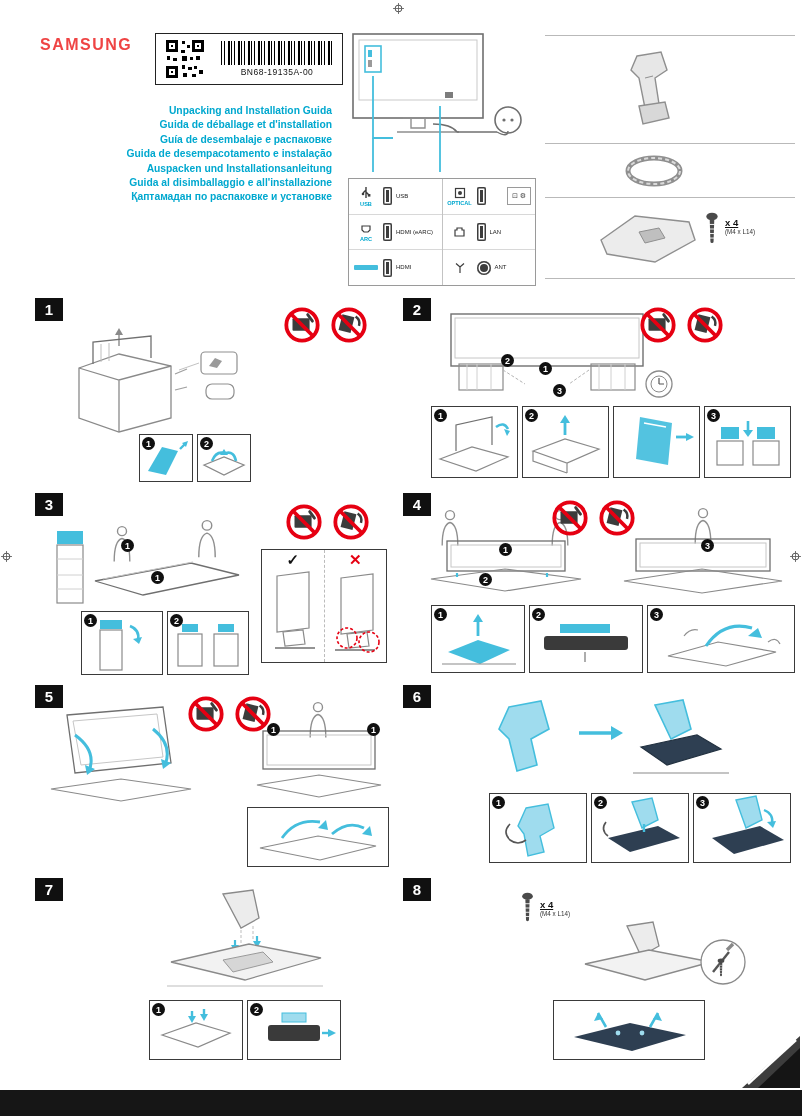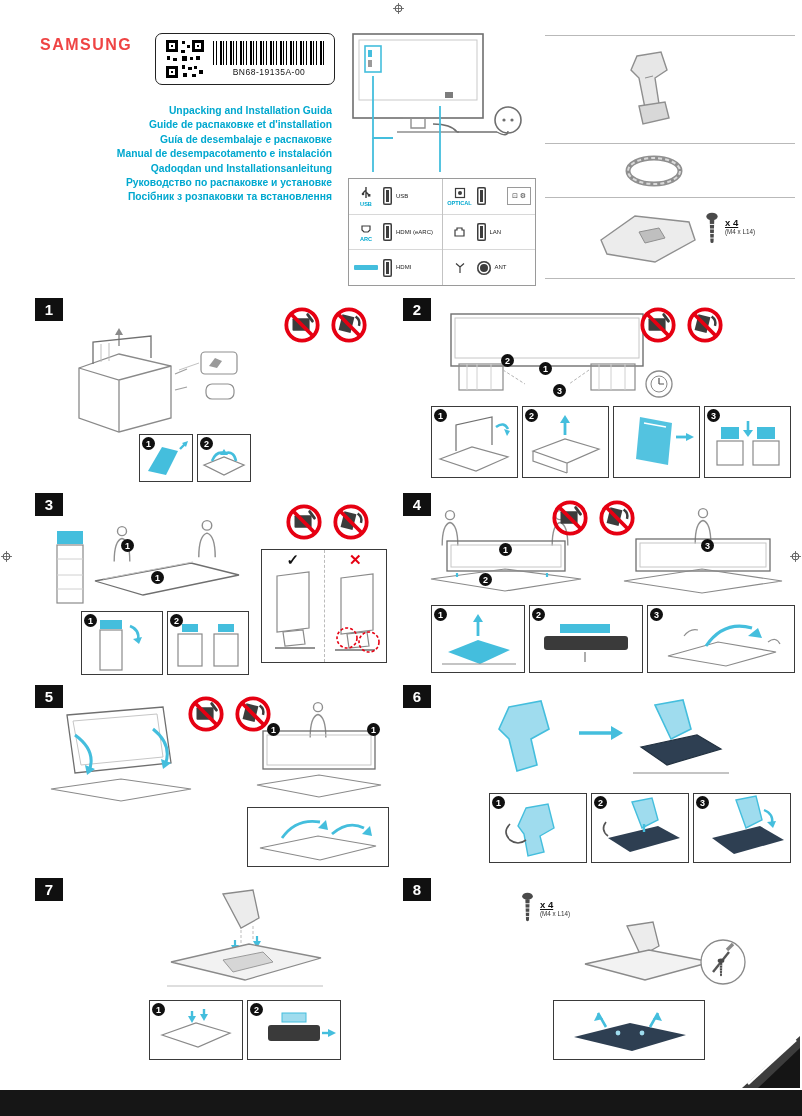--- a/index.html
+++ b/index.html
@@ -6,21 +6,21 @@
   .page{position:relative;width:802px;height:1116px;background:#ffffff;overflow:hidden;
         font-family:"Liberation Sans", sans-serif;color:#111;}
   .abs{position:absolute;}
 
   
   .mark{width:11px;height:11px;}
   .mark svg{display:block;}
 
   
   .logo{font-size:16px;font-weight:800;letter-spacing:1.5px;color:#ef4444;}
-  .labelbox{border:1.6px solid #222;border-radius:7px;display:flex;align-items:center;gap:8px;padding:5px 9px;background:#fff;}
+  .labelbox{border:1.6px solid #222;border-radius:0;display:flex;align-items:center;gap:16px;padding:5px 9px;background:#fff;}
   .qr{width:40px;height:40px;}
   .barwrap{display:flex;flex-direction:column;align-items:center;gap:2px;}
   .barcode{width:112px;height:24px;background:repeating-linear-gradient(90deg,#000 0 1px,#fff 1px 3px,#000 3px 4px,#fff 4px 7px,#000 7px 9px,#fff 9px 10px);}
   .partcode{font-size:8.5px;letter-spacing:.5px;color:#111;}
   .titles{text-align:right;color:#00a8cf;font-weight:bold;font-size:10.3px;line-height:14.4px;}
 
   
   .ports{border:1.2px solid #9a9a9a;background:#fff;display:flex;}
   .pcol{flex:1;display:flex;flex-direction:column;}
   .pcol + .pcol{border-left:1px solid #c3c3c3;}
@@ -141,26 +141,26 @@
         <rect x="27" y="35" width="4" height="3" fill="#000"></rect>
     </svg>
     <div class="barwrap">
       <div class="barcode"></div>
       <div class="partcode">BN68-19135A-00</div>
     </div>
   </div>
 
   <div class="abs titles" style="left:58px;top:104px;width:274px;">
     <div>Unpacking and Installation Guida</div>
-    <div>Guide de распаковке et d'installation</div>
+    <div>Guida de déballage et d'installation</div>
     <div>Guía de desembalaje e распаковке</div>
-    <div>Manual de desempacotamento e instalación</div>
-    <div>Qadoqdan und Installationsanleitung</div>
-    <div>Руководство по распаковке и установке</div>
-    <div>Посібник з розпаковки та встановлення</div>
+    <div>Guida de desempacotamento e instalação</div>
+    <div>Auspacken und Installationsanleitung</div>
+    <div>Guida al disimballaggio e all'installazione</div>
+    <div>Қаптамадан по распаковке и установке</div>
   </div>
 
   <div class="abs" style="left:345px;top:28px;">
     <svg width="190" height="150" viewBox="0 0 190 150">
       <rect x="8" y="6" width="130" height="84" fill="none" stroke="#6f6f6f" stroke-width="1.6"></rect>
       <rect x="14" y="12" width="118" height="60" fill="none" stroke="#c9c9c9" stroke-width="1"></rect>
       <rect x="20" y="18" width="16" height="26" fill="none" stroke="#44bedd" stroke-width="1.6"></rect>
       <rect x="23" y="22" width="4" height="7" fill="#44bedd"></rect>
         <rect x="23" y="32" width="4" height="7" fill="#9a9a9a"></rect>
       <path d="M58 90 h30 M66 90 v10 h14 v-10 M52 104 h62" stroke="#8f8f8f" stroke-width="1.4" fill="none"></path>

